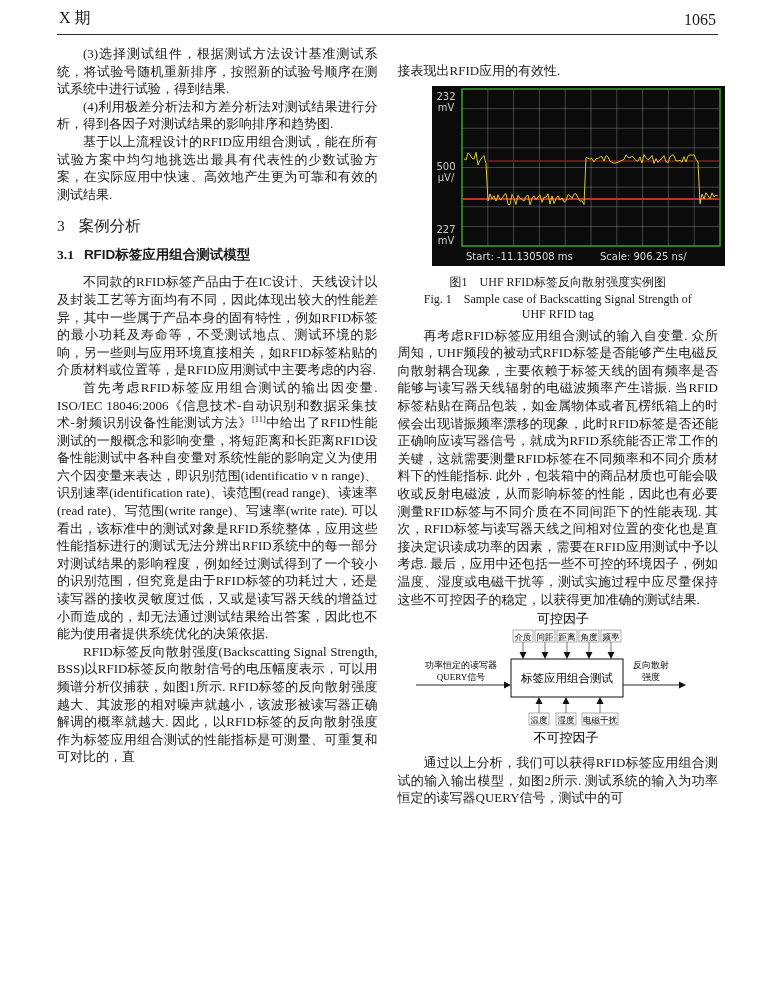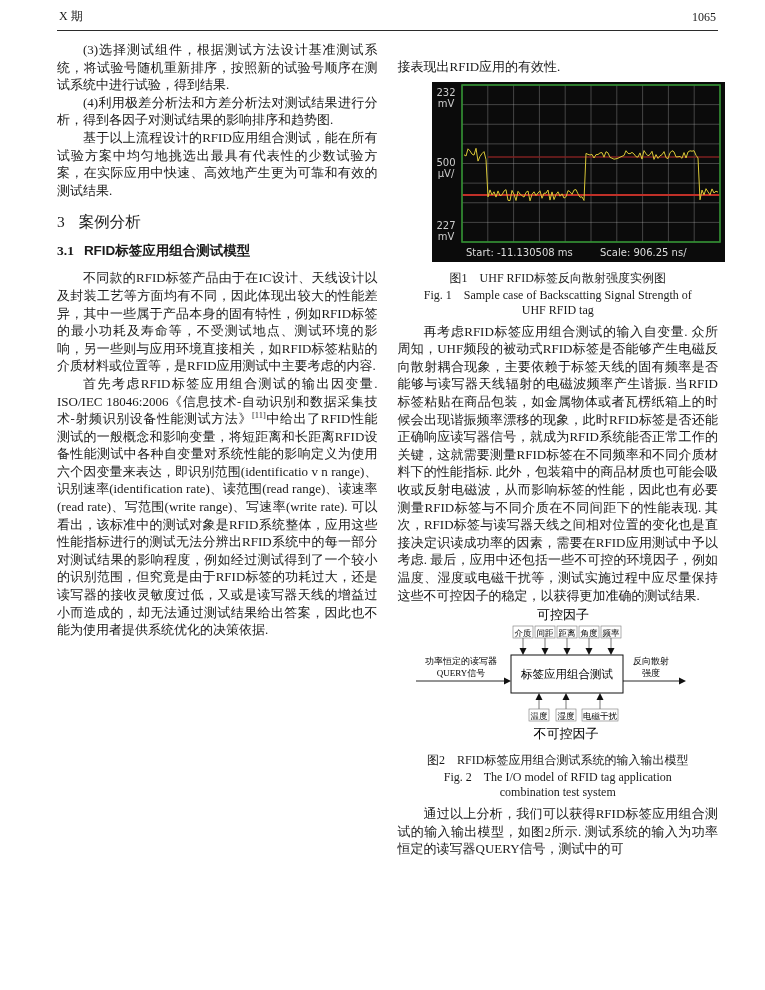--- a/index.html
+++ b/index.html
@@ -1,19 +1,19 @@
 <!DOCTYPE html>
 <html><head>
 <meta charset="utf-8">
 <style>
   html,body{margin:0;padding:0;background:#fff;}
   .page{width:765px;height:990px;background:#ffffff;box-sizing:border-box;
         padding:6px 47px 0 57px;font-family:"Liberation Serif","DejaVu Serif",serif;color:#1a1a1a;}
   .header{display:flex;justify-content:space-between;align-items:flex-end;
-          font-size:12px;padding:2px 2px 5px 2px;}
+          font-size:16px;padding:2px 2px 5px 2px;}
   .header .mid{letter-spacing:.5px;}
   .header-rule{border-bottom:1.5px solid #2b2b2b;margin-bottom:10px;}
   .columns{display:flex;gap:20px;}
   .col{width:327px;}
   p.body{font-size:13px;line-height:17.6px;text-align:justify;text-indent:2em;margin:0;}
   p.body.noindent{text-indent:0;margin-top:17px;}
   sup.ref{font-size:8.5px;line-height:0;}
   .section{font-family:"Liberation Sans","DejaVu Sans",sans-serif;font-weight:normal;
            font-size:15.5px;margin:13px 0 9px 0;}
   .section .no{margin-right:14px;font-family:"Liberation Serif",serif;}
@@ -48,20 +48,21 @@
 
       <div class="section">
         <span class="no">3</span><span>案例分析</span>
       </div>
       <div class="subsection">
         <span class="no">3.1</span><span>RFID标签应用组合测试模型</span>
       </div>
 
       <p class="body">不同款的RFID标签产品由于在IC设计、天线设计以及封装工艺等方面均有不同，因此体现出较大的性能差异，其中一些属于产品本身的固有特性，例如RFID标签的最小功耗及寿命等，不受测试地点、测试环境的影响，另一些则与应用环境直接相关，如RFID标签粘贴的介质材料或位置等，是RFID应用测试中主要考虑的内容.</p>
       <p class="body"><span>首先考虑RFID标签应用组合测试的输出因变量. ISO/IEC 18046:2006《信息技术-自动识别和数据采集技术-射频识别设备性能测试方法》</span><sup class="ref">[11]</sup><span>中给出了RFID性能测试的一般概念和影响变量，将短距离和长距离RFID设备性能测试中各种自变量对系统性能的影响定义为使用六个因变量来表达，即识别范围(identificatio v n range)、识别速率(identification rate)、读范围(read range)、读速率(read rate)、写范围(write range)、写速率(write rate). 可以看出，该标准中的测试对象是RFID系统整体，应用这些性能指标进行的测试无法分辨出RFID系统中的每一部分对测试结果的影响程度，例如经过测试得到了一个较小的识别范围，但究竟是由于RFID标签的功耗过大，还是读写器的接收灵敏度过低，又或是读写器天线的增益过小而造成的，却无法通过测试结果给出答案，因此也不能为使用者提供系统优化的决策依据.</span></p>
+      <p class="body">RFID标签反向散射强度(Backscatting Signal Strength, BSS)以RFID标签反向散射信号的电压幅度表示，可以用频谱分析仪捕获，如图1所示. RFID标签的反向散射强度越大、其波形的相对噪声就越小，该波形被读写器正确解调的概率就越大. 因此，以RFID标签的反向散射强度作为标签应用组合测试的性能指标是可测量、可重复和可对比的，直</p>
     </div>
 
     <div class="col">
       <p class="body noindent">接表现出RFID应用的有效性.</p>
 
       <div class="fig1wrap">
         <svg id="scope" width="293" height="180" viewBox="0 0 293 180">
           <rect x="0" y="0" width="293" height="180" fill="#0b0b0b"></rect>
           <g id="scope-grid">
               <line x1="30" x2="30" y1="3" y2="160" stroke="rgba(190,190,190,0.55)" stroke-width="0.6"></line>
@@ -166,22 +167,17 @@
             <rect x="121" y="103" width="20" height="12"></rect>
             <rect x="148" y="103" width="20" height="12"></rect>
             <rect x="174" y="103" width="36" height="12"></rect>
           </g>
           <text class="cjk" x="131" y="112.5" font-size="8.5" text-anchor="middle">温度</text>
           <text class="cjk" x="158" y="112.5" font-size="8.5" text-anchor="middle">湿度</text>
           <text class="cjk" x="192" y="112.5" font-size="8.5" text-anchor="middle">电磁干扰</text>
           <text class="cjk" x="158" y="132" font-size="13" text-anchor="middle">不可控因子</text>
         </svg>
       </div>
-      <div class="capblock">
-        <p class="cap-zh">图2　RFID标签应用组合测试系统的输入输出模型</p>
-        <p class="cap-en">Fig. 2　The I/O model of RFID tag application</p>
-        <p class="cap-en">combination test system</p>
-      </div>
 
       <p class="body">通过以上分析，我们可以获得RFID标签应用组合测试的输入输出模型，如图2所示. 测试系统的输入为功率恒定的读写器QUERY信号，测试中的可</p>
     </div>
   </div>
 </div>
 
 </body></html>

